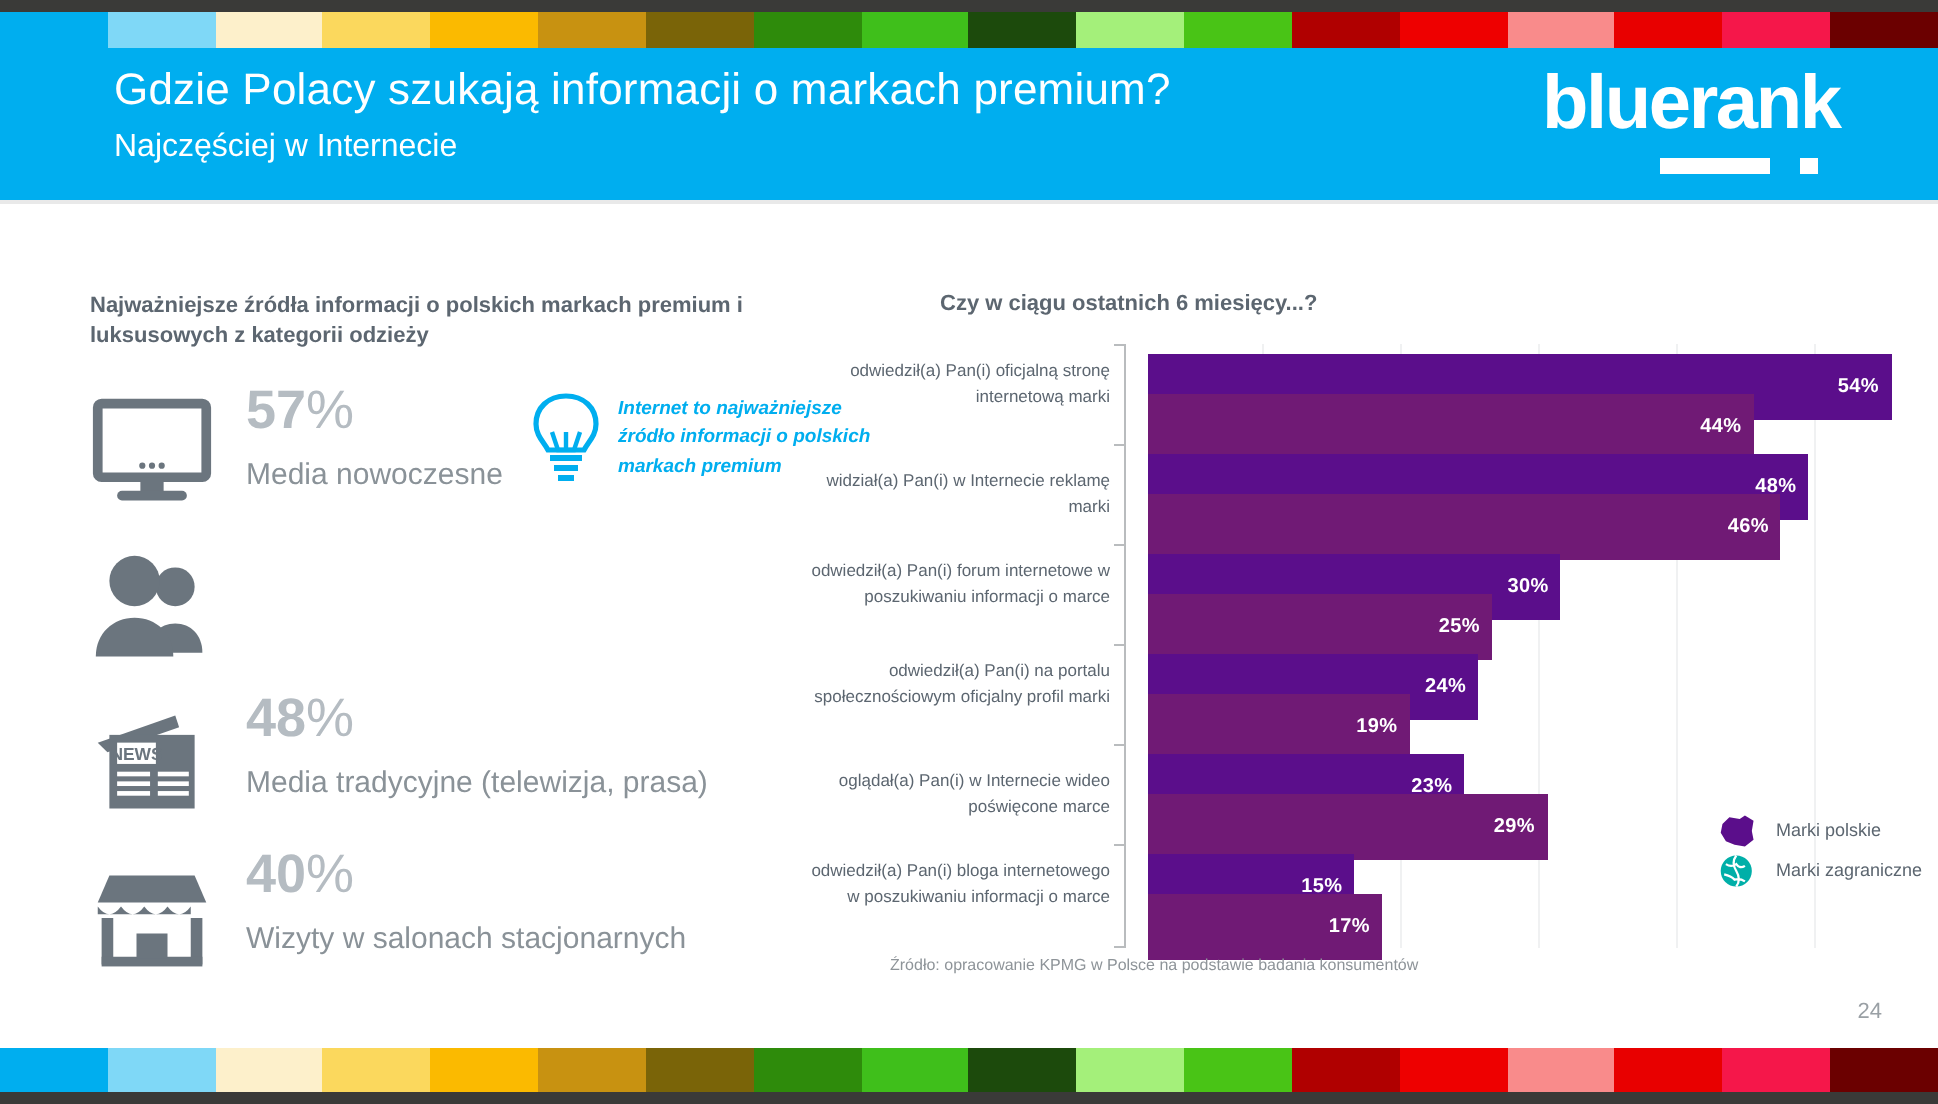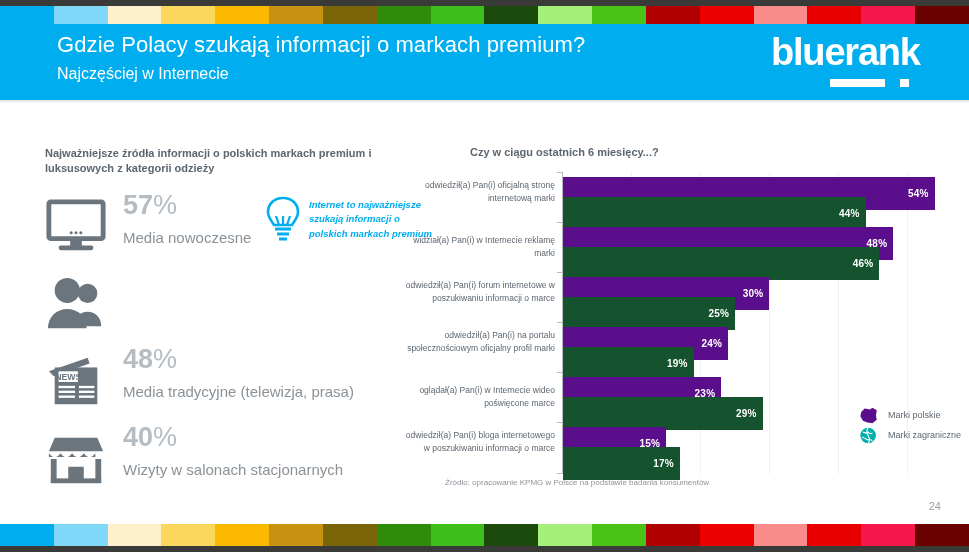--- a/index.html
+++ b/index.html
@@ -118,25 +118,25 @@
   .tick {
     position: absolute; left: 117px; width: 5px; height: 1px; background: #b9bcbe;
   }
   .group { position: absolute; left: 0; width: 529px; }
   .cat-label {
     position: absolute; right: 414px; width: 150px;
     text-align: right;
     font-size: 8.5px; color: #5c6670; line-height: 1.5;
   }
   .bar {
-    position: absolute; left: 123px; height: 33px;
+    position: absolute; left: 134px; height: 33px;
     display: flex; align-items: center; justify-content: flex-end;
   }
   .bar.pl { background: #5B0E8B; }
-  .bar.fg { background: #14532d; }
+  .bar.fg { background: #701a75; }
   .bar .v {
     font-size: 10px; font-weight: bold; color: #ffffff;
     padding-right: 6px; letter-spacing: .2px;
   }
 
   
   .legend { position: absolute; left: 858px; top: 405px; }
   .legend-row { display: flex; align-items: center; height: 20px; }
   .legend-row .sw { width: 22px; height: 19px; }
   .legend-row .lt { font-size: 9px; color: #5c6670; padding-left: 8px; }
@@ -257,21 +257,21 @@
         <span class="bulb">
           <svg viewBox="0 0 40 48" width="40" height="48" fill="none" stroke="currentColor" stroke-width="2.6">
             <path d="M20 4 C11 4 5 10 5 18 c0 6 4 9 6 13 h18 c2-4 6-7 6-13 0-8-6-14-15-14Z"></path>
             <path d="M13 22 l3 9 h8 l3-9" stroke-width="2.2"></path>
             <line x1="20" y1="22" x2="20" y2="31" stroke-width="2.2"></line>
             <line x1="12" y1="35" x2="28" y2="35" stroke-width="3"></line>
             <line x1="14" y1="40" x2="26" y2="40" stroke-width="3"></line>
             <line x1="16" y1="45" x2="24" y2="45" stroke-width="3"></line>
           </svg>
         </span>
-        <span class="tiptext">Internet to najważniejsze szukają informacji o polskich markach premium</span>
+        <span class="tiptext">Internet to najważniejsze źródło informacji o polskich markach premium</span>
       </div>
     </div>
 
     <div class="right">
       <div class="chart-title">Czy w ciągu ostatnich 6 miesięcy...?</div>
 
       <div class="plot">
 
         <div class="grid-line" style="left:191px"></div>
         <div class="grid-line" style="left:260px"></div>

